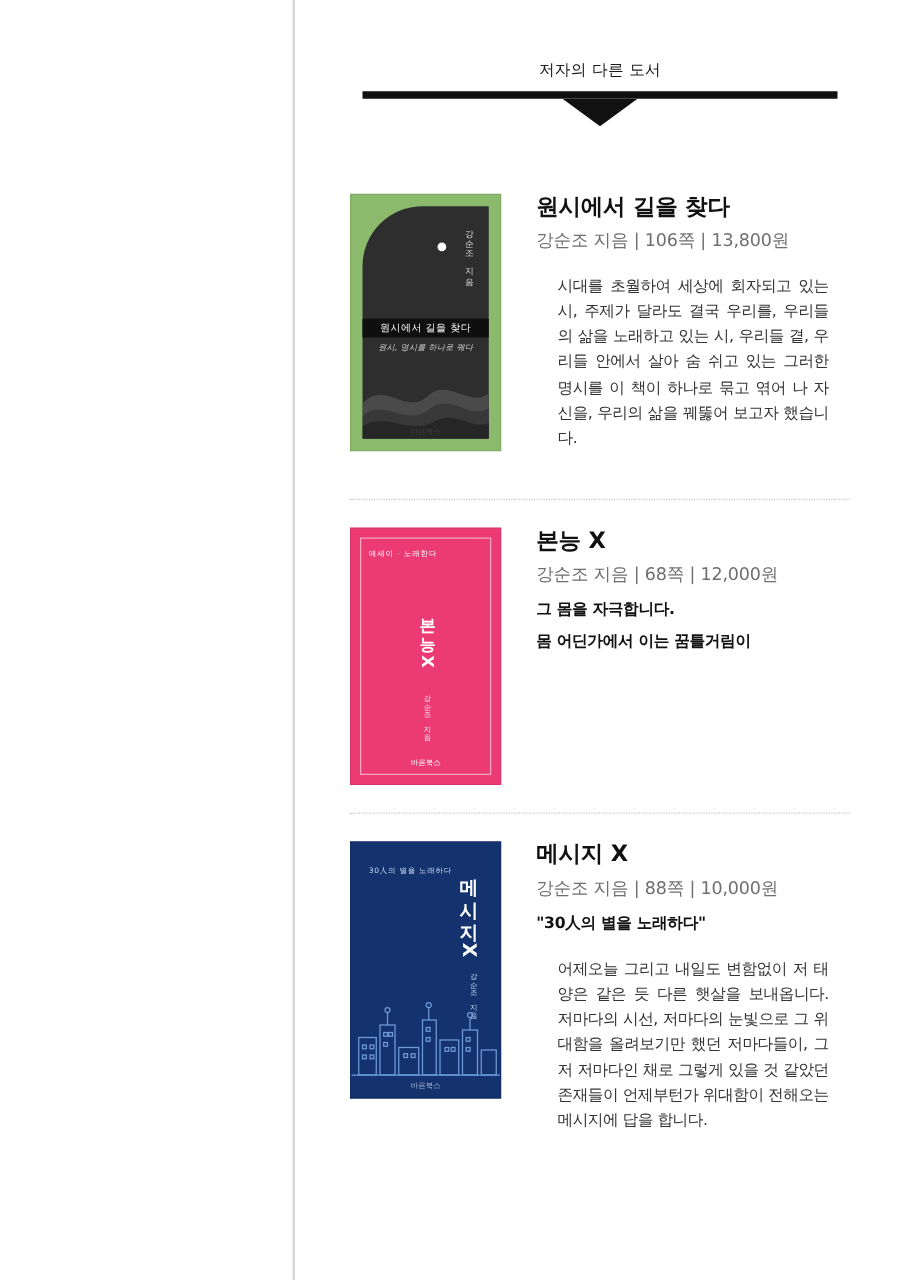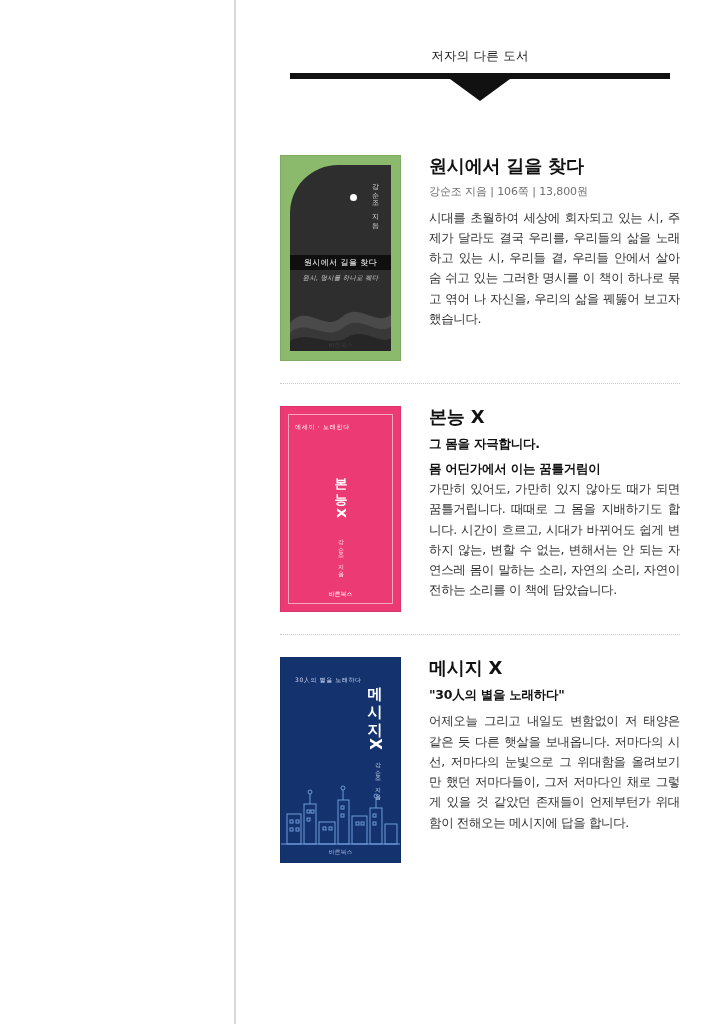--- a/index.html
+++ b/index.html
@@ -242,38 +242,38 @@
   }
   .book-title {
     font-size: 18px;
     font-weight: bold;
     color: #111;
     line-height: 1.2;
     margin: 0 0 7px 0;
     letter-spacing: -0.01em;
   }
   .book-meta {
-    font-size: 11px;
+    font-size: 14px;
     color: #6f6f6f;
     margin: 0 0 9px 0;
     letter-spacing: -0.01em;
   }
   .book-tagline {
     font-size: 12.5px;
     font-weight: bold;
     color: #111;
     line-height: 1.5;
     margin: 0 0 7px 0;
     letter-spacing: -0.02em;
   }
   .book-desc {
     font-size: 12.5px;
     color: #333;
     line-height: 1.62;
-    margin: 0;
+    margin: 17px;
     text-align: justify;
     letter-spacing: -0.03em;
   }
 
   .divider {
     height: 0;
     border-top: 1px dotted #c9c9c9;
     margin: 0;
   }
 
@@ -333,23 +333,23 @@
       <div class="cover cover-2">
         <div class="frame"></div>
         <div class="topline">에세이 · 노래한다</div>
         <div class="vtitle">본능 X</div>
         <div class="vauthor">강순조 지음</div>
         <div class="pub">바른북스</div>
       </div>
     </div>
     <div class="book-info">
       <h3 class="book-title">본능 X</h3>
+      <div class="book-meta">강순조 지음 | 68쪽 | 12,000원</div>
       <div class="book-tagline">그 몸을 자극합니다.</div>
       <div class="book-tagline" style="margin-bottom:0">몸 어딘가에서 이는 꿈틀거림이</div>
-      <p class="book-desc">가만히 있어도, 가만히 있지 않아도 때가 되면 꿈틀거립니다. 때때로 그 몸을 지배하기도 합니다. 시간이 흐르고, 시대가 바뀌어도 쉽게 변하지 않는, 변할 수 없는, 변해서는 안 되는 자연스레 몸이 말하는 소리, 자연의 소리, 자연이 전하는 소리를 이 책에 담았습니다.</p>
     </div>
   </div>
 
   <div class="gap"></div>
   <div class="divider"></div>
   <div class="gap"></div>
 
   <div class="book">
     <div class="book-figure">
       <div class="cover cover-3">
@@ -389,18 +389,19 @@
               <circle cx="95" cy="16" r="2"></circle>
               <path d="M0,64 L121,64"></path>
             </g>
           </svg>
         </div>
         <div class="pub">바른북스</div>
       </div>
     </div>
     <div class="book-info">
       <h3 class="book-title">메시지 X</h3>
+      <div class="book-meta">강순조 지음 | 88쪽 | 10,000원</div>
       <div class="book-tagline">"30人의 별을 노래하다"</div>
       <p class="book-desc">어제오늘 그리고 내일도 변함없이 저 태양은 같은 듯 다른 햇살을 보내옵니다. 저마다의 시선, 저마다의 눈빛으로 그 위대함을 올려보기만 했던 저마다들이, 그저 저마다인 채로 그렇게 있을 것 같았던 존재들이 언제부턴가 위대함이 전해오는 메시지에 답을 합니다.</p>
     </div>
   </div>
 
 </div>
 
 </body></html>

